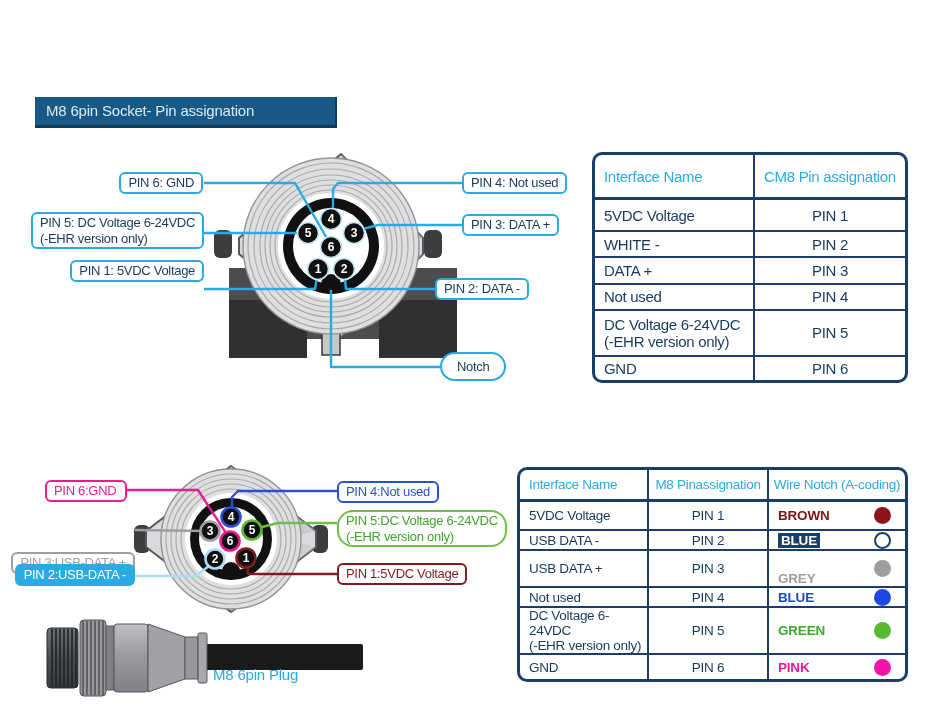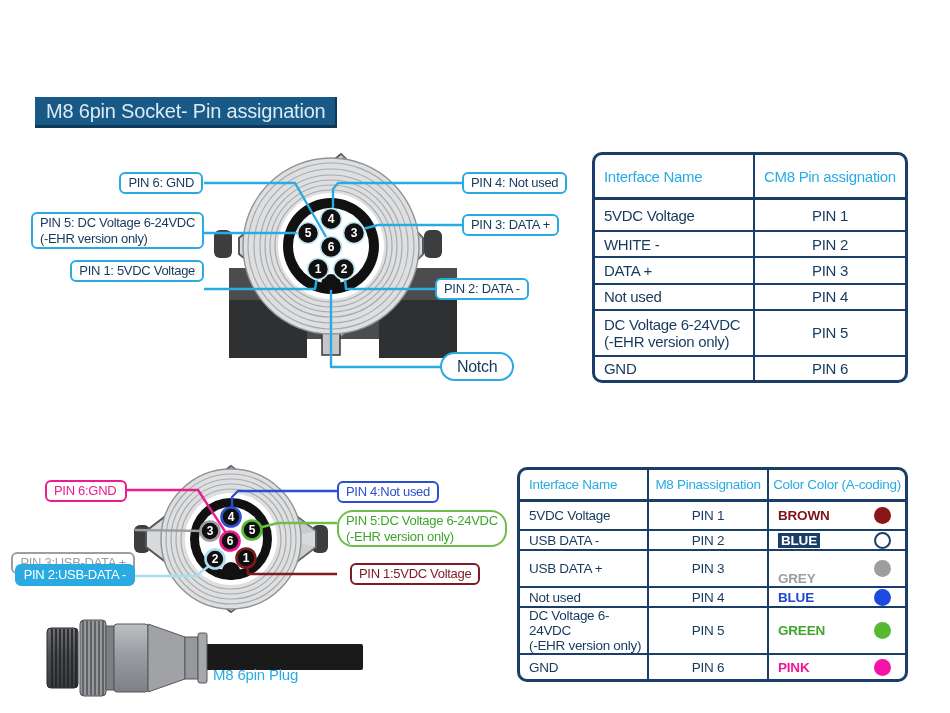--- a/index.html
+++ b/index.html
@@ -7,21 +7,21 @@
     position:relative;width:950px;height:713px;background:#fff;overflow:hidden;
     font-family:"Liberation Sans","DejaVu Sans",sans-serif;color:var(--navy-text,#16395D);
   }
   
   .banner{
     position:absolute;left:35px;width:302px;height:31px;box-sizing:border-box;
     background:var(--banner-bg,#185985);
     border-bottom:3px solid var(--banner-edge,#0E3A5B);
     border-right:2px solid var(--banner-edge,#0E3A5B);
     color:var(--banner-text,#D9EAF5);
-    font-size:20px;line-height:28px;padding-left:11px;letter-spacing:-0.2px;
+    font-size:15px;line-height:28px;padding-left:11px;letter-spacing:-0.2px;
   }
   .banner.socket{top:97px;}
   .banner.plug{top:410px;}
   svg{position:absolute;}
   .lead{fill:none;stroke-width:2.4px;stroke-linejoin:round;stroke-linecap:butt;}
   .ld-accent{stroke:var(--accent,#29ABE2);}
   .ld-magenta{stroke:var(--magenta,#EC1C8E);}
   .ld-blue{stroke:var(--blue,#2A4FD0);}
   .ld-grey{stroke:var(--grey,#9C9EA0);}
   .ld-green{stroke:var(--green-border,#6FBE4C);}
@@ -37,26 +37,26 @@
   .pr-magenta{stroke:var(--magenta,#EC1C8E);stroke-width:2.6px;}
   .pr-pale{stroke:var(--pale-blue,#AADCF2);stroke-width:2.6px;}
   .pr-maroon{stroke:var(--maroon,#7F1A20);stroke-width:2.6px;}
   
   .co{
     position:absolute;box-sizing:border-box;background:#fff;white-space:nowrap;
     border:2px solid var(--accent,#29ABE2);border-radius:6px;
     font-size:13px;line-height:15.5px;padding:1px 7px;letter-spacing:-0.3px;
     color:var(--navy-text,#16395D);
   }
-  .co.notch{font-size:16px;border-radius:15px;padding:3px 15px;line-height:19px;}
+  .co.notch{font-size:13px;border-radius:15px;padding:3px 15px;line-height:19px;}
   .co.mag{border-color:var(--magenta,#EC1C8E);color:var(--magenta,#EC1C8E);min-width:82px;}
   .co.blu{border-color:var(--blue,#2A4FD0);color:var(--blue,#2A4FD0);}
   .co.gry{border-color:var(--grey,#9C9EA0);color:var(--grey,#9C9EA0);}
   .co.grn{border-color:var(--green-border,#6FBE4C);color:var(--green-text,#3FA62C);}
-  .co.mar{border-color:var(--maroon,#7F1A20);color:var(--maroon,#7F1A20);margin-left:13px;}
+  .co.mar{border-color:var(--maroon,#7F1A20);color:var(--maroon,#7F1A20);}
   .co.fill-accent{background:var(--accent,#29ABE2);border-color:var(--accent,#29ABE2);color:#fff;}
   
   table.pintab{
     position:absolute;border-collapse:separate;border-spacing:0;table-layout:fixed;
     border:3px solid var(--navy,#1B3E68);border-radius:10px;background:#fff;
   }
   table.pintab td{
     box-sizing:border-box;padding:0 0 0 9px;vertical-align:middle;
     border-top:2px solid var(--navy,#1B3E68);
     font-size:15px;letter-spacing:-0.3px;color:var(--navy-text,#16395D);line-height:17px;
@@ -271,21 +271,21 @@
   <table class="pintab" id="plug-table">
     <colgroup>
         <col style="width:127px">
         <col style="width:120px">
         <col style="width:138px">
       </colgroup>
     <tbody>
         <tr class="hdr">
       <td>Interface Name</td>
       <td class="ctr">M8 Pinassignation</td>
-      <td class="ctr">Color Color (A-coding)</td>
+      <td class="ctr">Wire Notch (A-coding)</td>
     </tr>
     <tr>
       <td>5VDC Voltage</td>
       <td class="ctr">PIN 1</td>
       <td>
             <div class="wirecell">
         <span class="cname" style="color: rgb(126, 20, 24);">BROWN</span>
         <span class="swatch" style="background-color: rgb(139, 20, 24);"></span>
       </div>
           </td>

